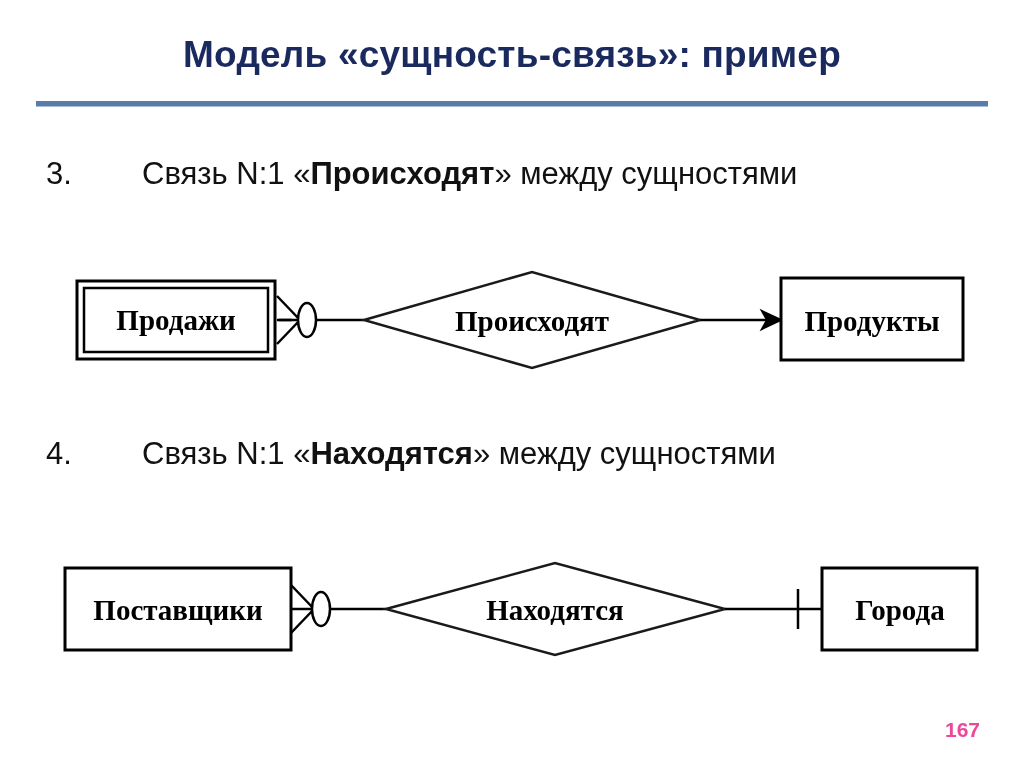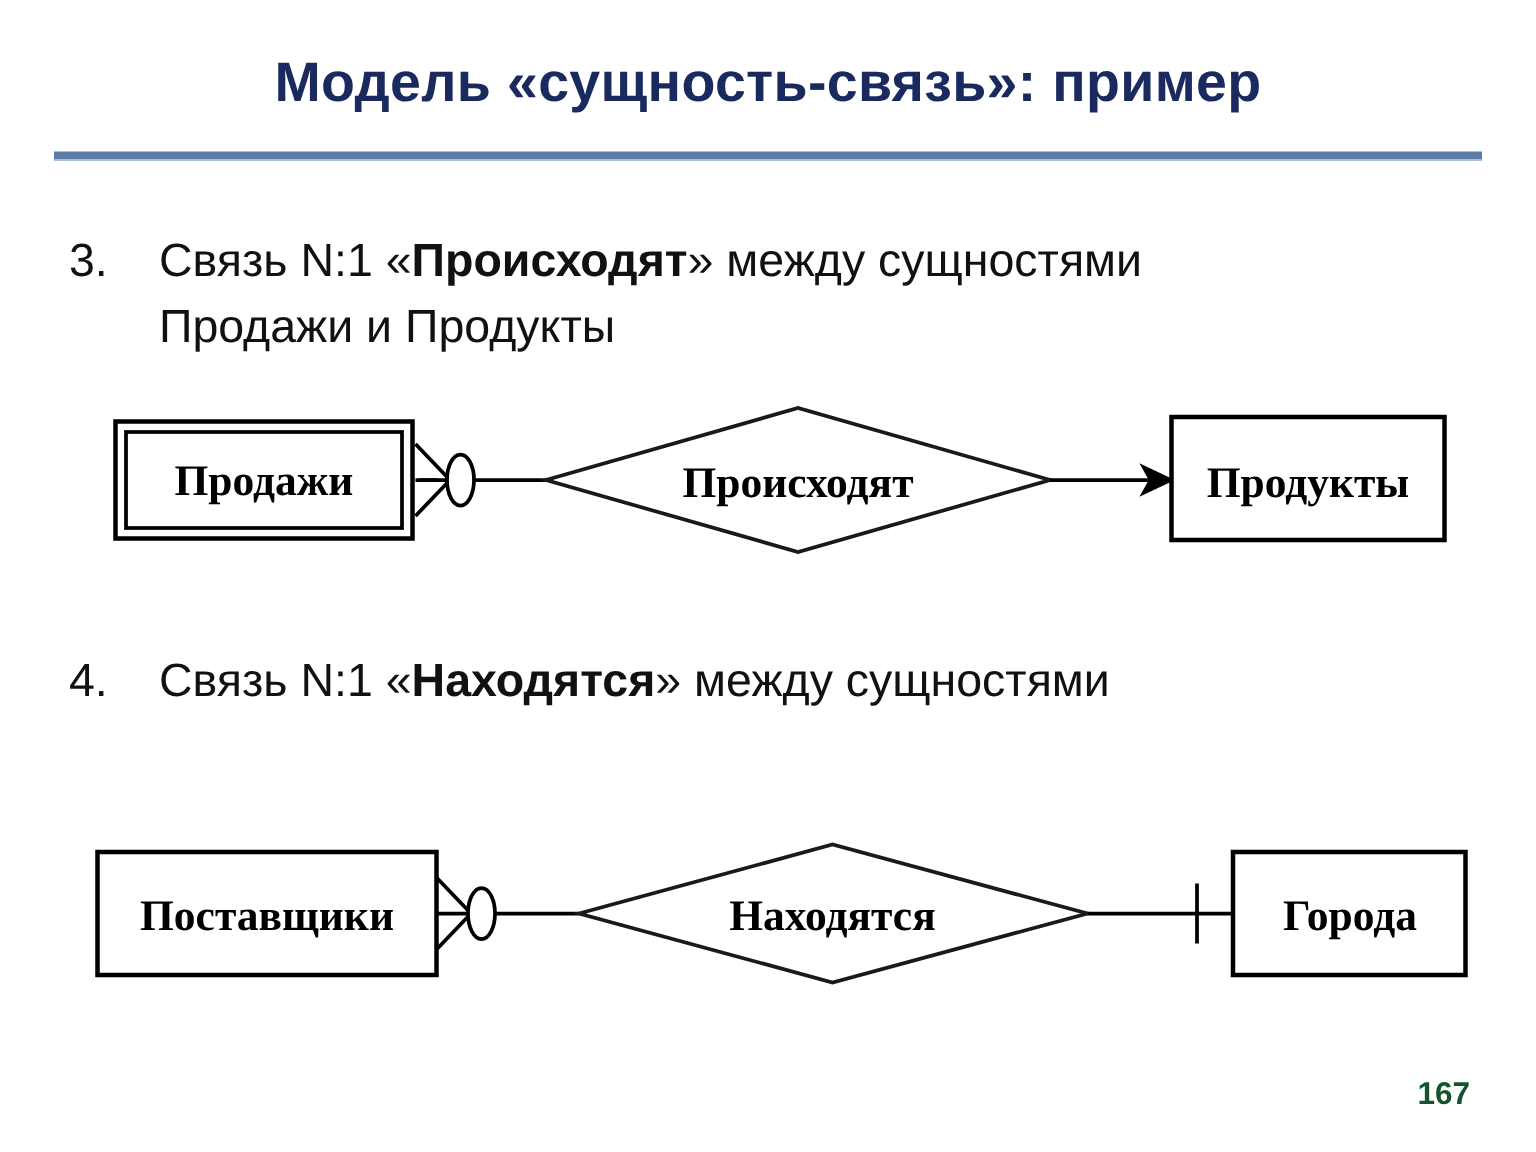--- a/index.html
+++ b/index.html
@@ -59,20 +59,21 @@
     align-items: flex-start;
   }
   .bullet-num {
     width: 60px;
     flex: 0 0 60px;
     font-size: 31px;
     color: #111111;
   }
   .bullet-text {
     flex: 1 1 auto;
+    margin-left: 36px;
   }
   .bullet-text b {
     font-weight: 700;
   }
 
   
   .er-diagram {
     position: absolute;
     left: 0;
   }
@@ -85,39 +86,38 @@
     fill: #000000;
   }
 
   
   #page-number {
     position: absolute;
     right: 44px;
     bottom: 26px;
     font-size: 21px;
     font-weight: 700;
-    color: #14532d;
+    color: #ec4899;
     font-family: "Liberation Sans", sans-serif;
     margin-left: 27px;
   }
 </style>
 </head>
 <body>
 
 <div id="slide-title">Модель «сущность-связь»: пример</div>
 
 <div id="title-rule"></div>
 
 <div id="bullet-3" class="bullet-block">
   <div class="bullet-row">
     <span class="bullet-num">3.</span>
     <span class="bullet-text">
       <span>Связь N:1 «</span><b>Происходят</b><span>» между сущностями</span>
       <br>
-      <span>Продажи и Продукты</span>
     </span>
   </div>
 </div>
 
 <svg id="er-diagram-1" class="er-diagram" width="1024" height="125">
 
   <line x1="279" y1="62" x2="292" y2="62" stroke="#000" stroke-width="2.5"></line>
 
   <g>
     <line x1="277" y1="38" x2="300" y2="62" stroke="#000" stroke-width="2.5"></line>

